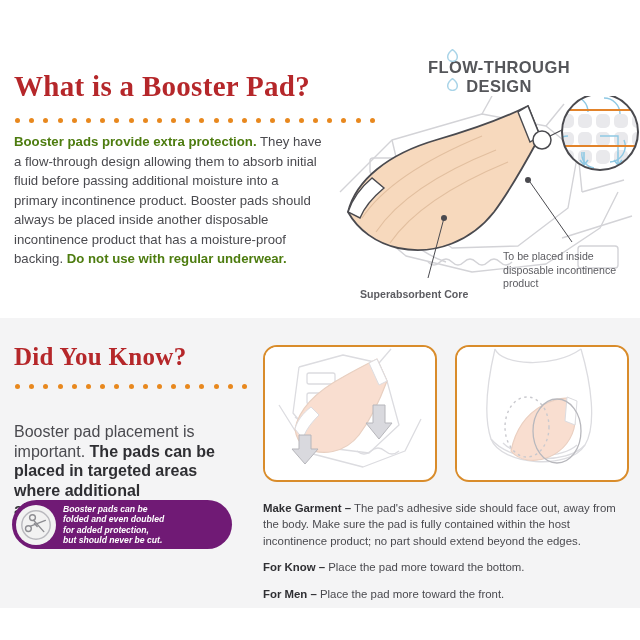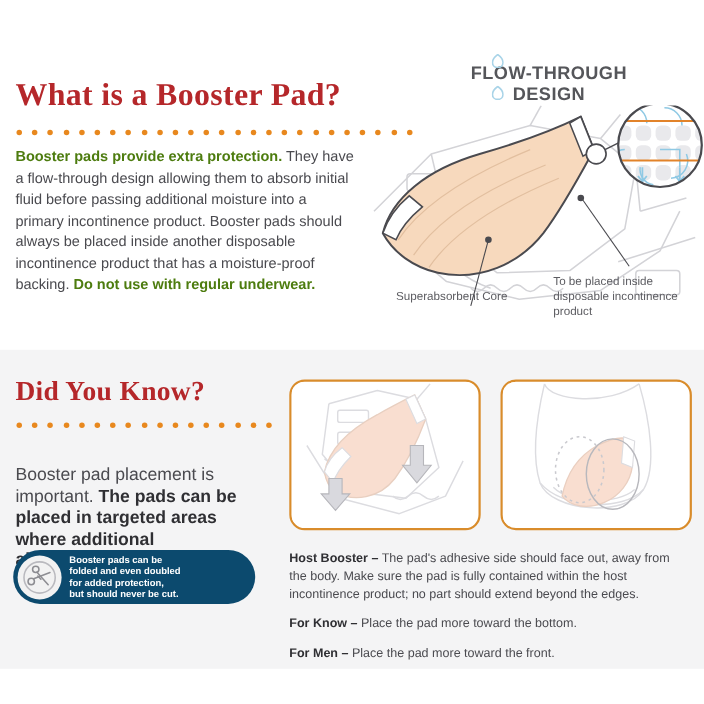--- a/index.html
+++ b/index.html
@@ -37,21 +37,21 @@
 
   .body-2{
     position:absolute;left:14px;top:400px;width:210px;
     font-size:16px;line-height:19.5px;color:#4a4a4f;margin-top:22px;
   }
   .body-2 b{color:#2f2f33;font-weight:700;}
 
   
   .pill{
     position:absolute;left:12px;top:500px;width:220px;height:49px;
-    background:#0c4a6e;border-radius:26px;display:flex;align-items:center;
+    background:#701a75;border-radius:26px;display:flex;align-items:center;font-style:italic;
   }
   .pill-ic{
     width:40px;height:40px;margin-left:4px;border-radius:50%;
     background:#f2f2f2;flex:0 0 auto;display:flex;align-items:center;justify-content:center;
   }
   .pill-tx{
     margin-left:7px;color:#ffffff;font-weight:700;font-size:8.6px;line-height:10.4px;
   }
 
   
@@ -64,21 +64,21 @@
   .drop-a{left:43px;top:-9px;}
   .drop-b{left:43px;top:20px;}
 
   
   .ill{position:absolute;}
   .ill svg{display:block;}
   .ill-top{left:332px;top:96px;}
 
   
   .callout{position:absolute;font-size:10.6px;line-height:13.6px;color:#5c5c61;}
-  .co-core{left:360px;top:264px;white-space:nowrap;}
+  .co-core{left:360px;top:288px;white-space:nowrap;font-weight:bold;}
   .co-inside{left:503px;top:250px;width:120px;text-align:left;}
 
   
   .panel{
     position:absolute;border:2px solid #d98c2b;border-radius:14px;
     background:#ffffff;overflow:hidden;
   }
   .panel-1{left:263px;top:345px;width:170px;height:133px;}
   .panel-2{left:455px;top:345px;width:170px;height:133px;}
   .panel svg{display:block;}
@@ -314,18 +314,18 @@
       </g>
       <path d="M54 104 C58 84 68 68 86 58 C98 52 108 50 114 52 L118 76
                C116 92 106 104 92 110 C78 116 62 114 54 104 Z" fill="#f9ded0" stroke="#eacfc0" stroke-width="1.2"></path>
       <path d="M110 50 L120 54 L118 78 L108 74 Z" fill="#ffffff" stroke="#dcdce0" stroke-width="1"></path>
       <ellipse cx="70" cy="80" rx="22" ry="30" fill="none" stroke="#c9c9ce" stroke-width="1.4" stroke-dasharray="2.5 3.5"></ellipse>
       <ellipse cx="100" cy="84" rx="24" ry="32" fill="none" stroke="#b8b8bd" stroke-width="1.3"></ellipse>
     </svg>
   </div>
 
   <div class="instr">
-    <p><b>Host Booster –</b><span> The pad's adhesive side should face out, away from the body. Make sure the pad is fully contained within the host incontinence product; no part should extend beyond the edges.</span></p>
+    <p><b>Make Garment –</b><span> The pad's adhesive side should face out, away from the body. Make sure the pad is fully contained within the host incontinence product; no part should extend beyond the edges.</span></p>
     <p><b>For Know –</b><span> Place the pad more toward the bottom.</span></p>
     <p><b>For Men –</b><span> Place the pad more toward the front.</span></p>
   </div>
 
 </div>
 
 </body></html>

